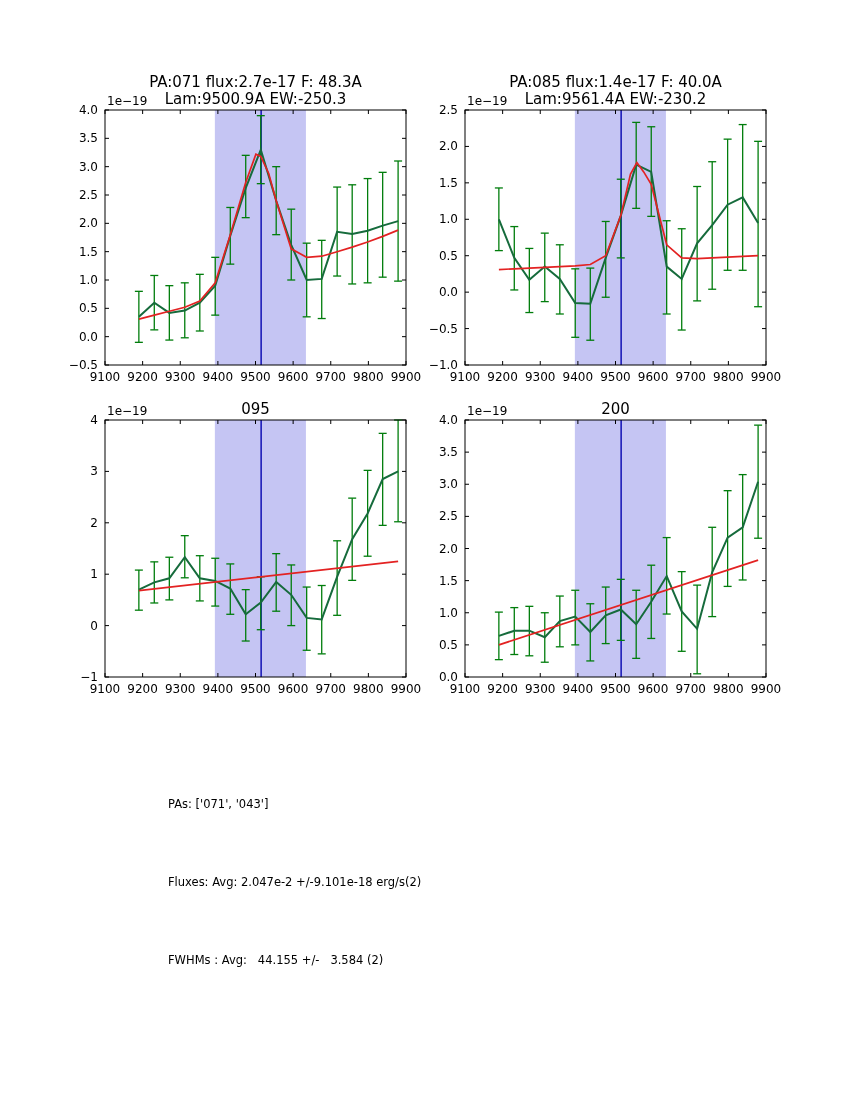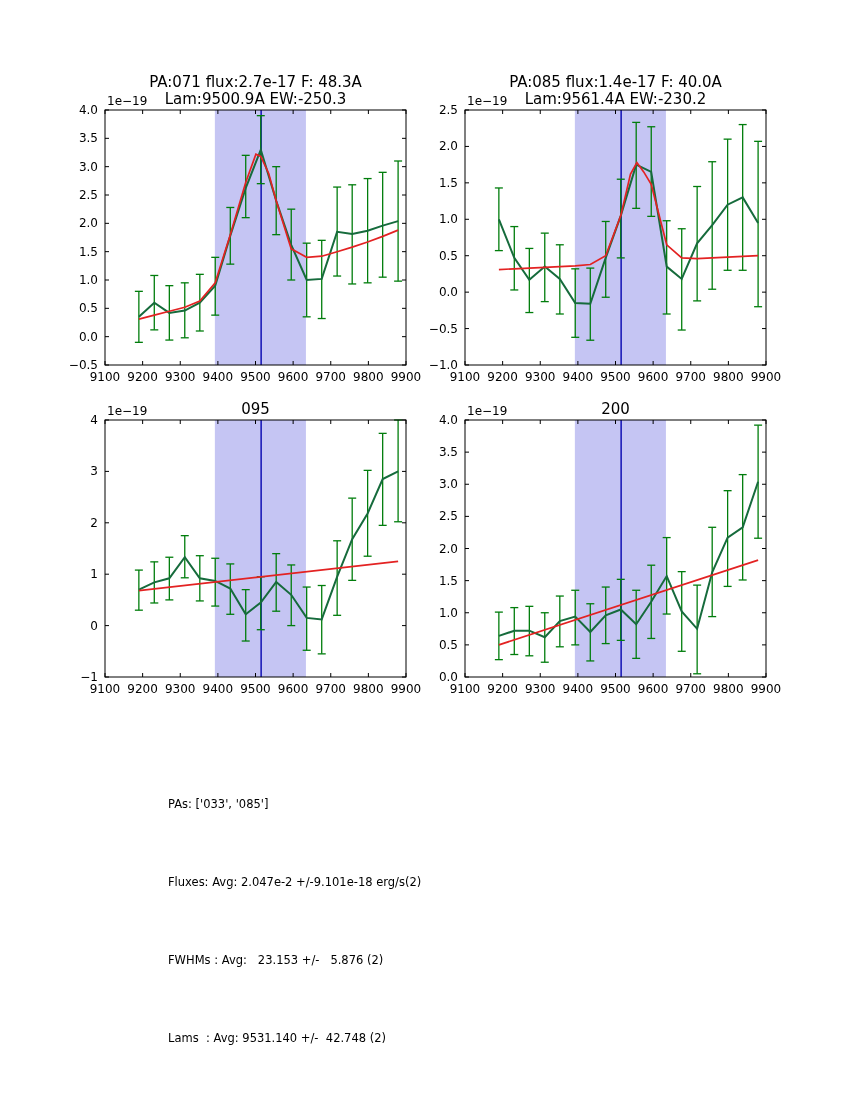--- a/index.html
+++ b/index.html
@@ -465,20 +465,19 @@
       <line x1="465" y1="452.125" x2="469" y2="452.125" stroke="#000000" stroke-width="1"></line>
       <line x1="766" y1="452.125" x2="762" y2="452.125" stroke="#000000" stroke-width="1"></line>
       <text x="458" y="456.125" text-anchor="end" class="tick-label">3.5</text>
       <line x1="465" y1="420" x2="469" y2="420" stroke="#000000" stroke-width="1"></line>
       <line x1="766" y1="420" x2="762" y2="420" stroke="#000000" stroke-width="1"></line>
       <text x="458" y="424" text-anchor="end" class="tick-label">4.0</text>
       <text x="467" y="415" text-anchor="start" class="offset-label">1e−19</text>
       <text x="615.5" y="413.5" text-anchor="middle" class="title-label">200</text>
     </svg>
   <div id="summary">
-    <div>PAs: ['033', '085']</div>
+    <div>PAs: ['071', '043']</div>
     <div>Fluxes: Avg: 2.047e-2 +/-9.101e-18 erg/s(2)</div>
-    <div>FWHMs : Avg:   23.153 +/-   5.876 (2)</div>
-    <div>Lams  : Avg: 9531.140 +/-  42.748 (2)</div>
+    <div>FWHMs : Avg:   44.155 +/-   3.584 (2)</div>
     
     
   </div>
 </div>
 
 </body></html>

